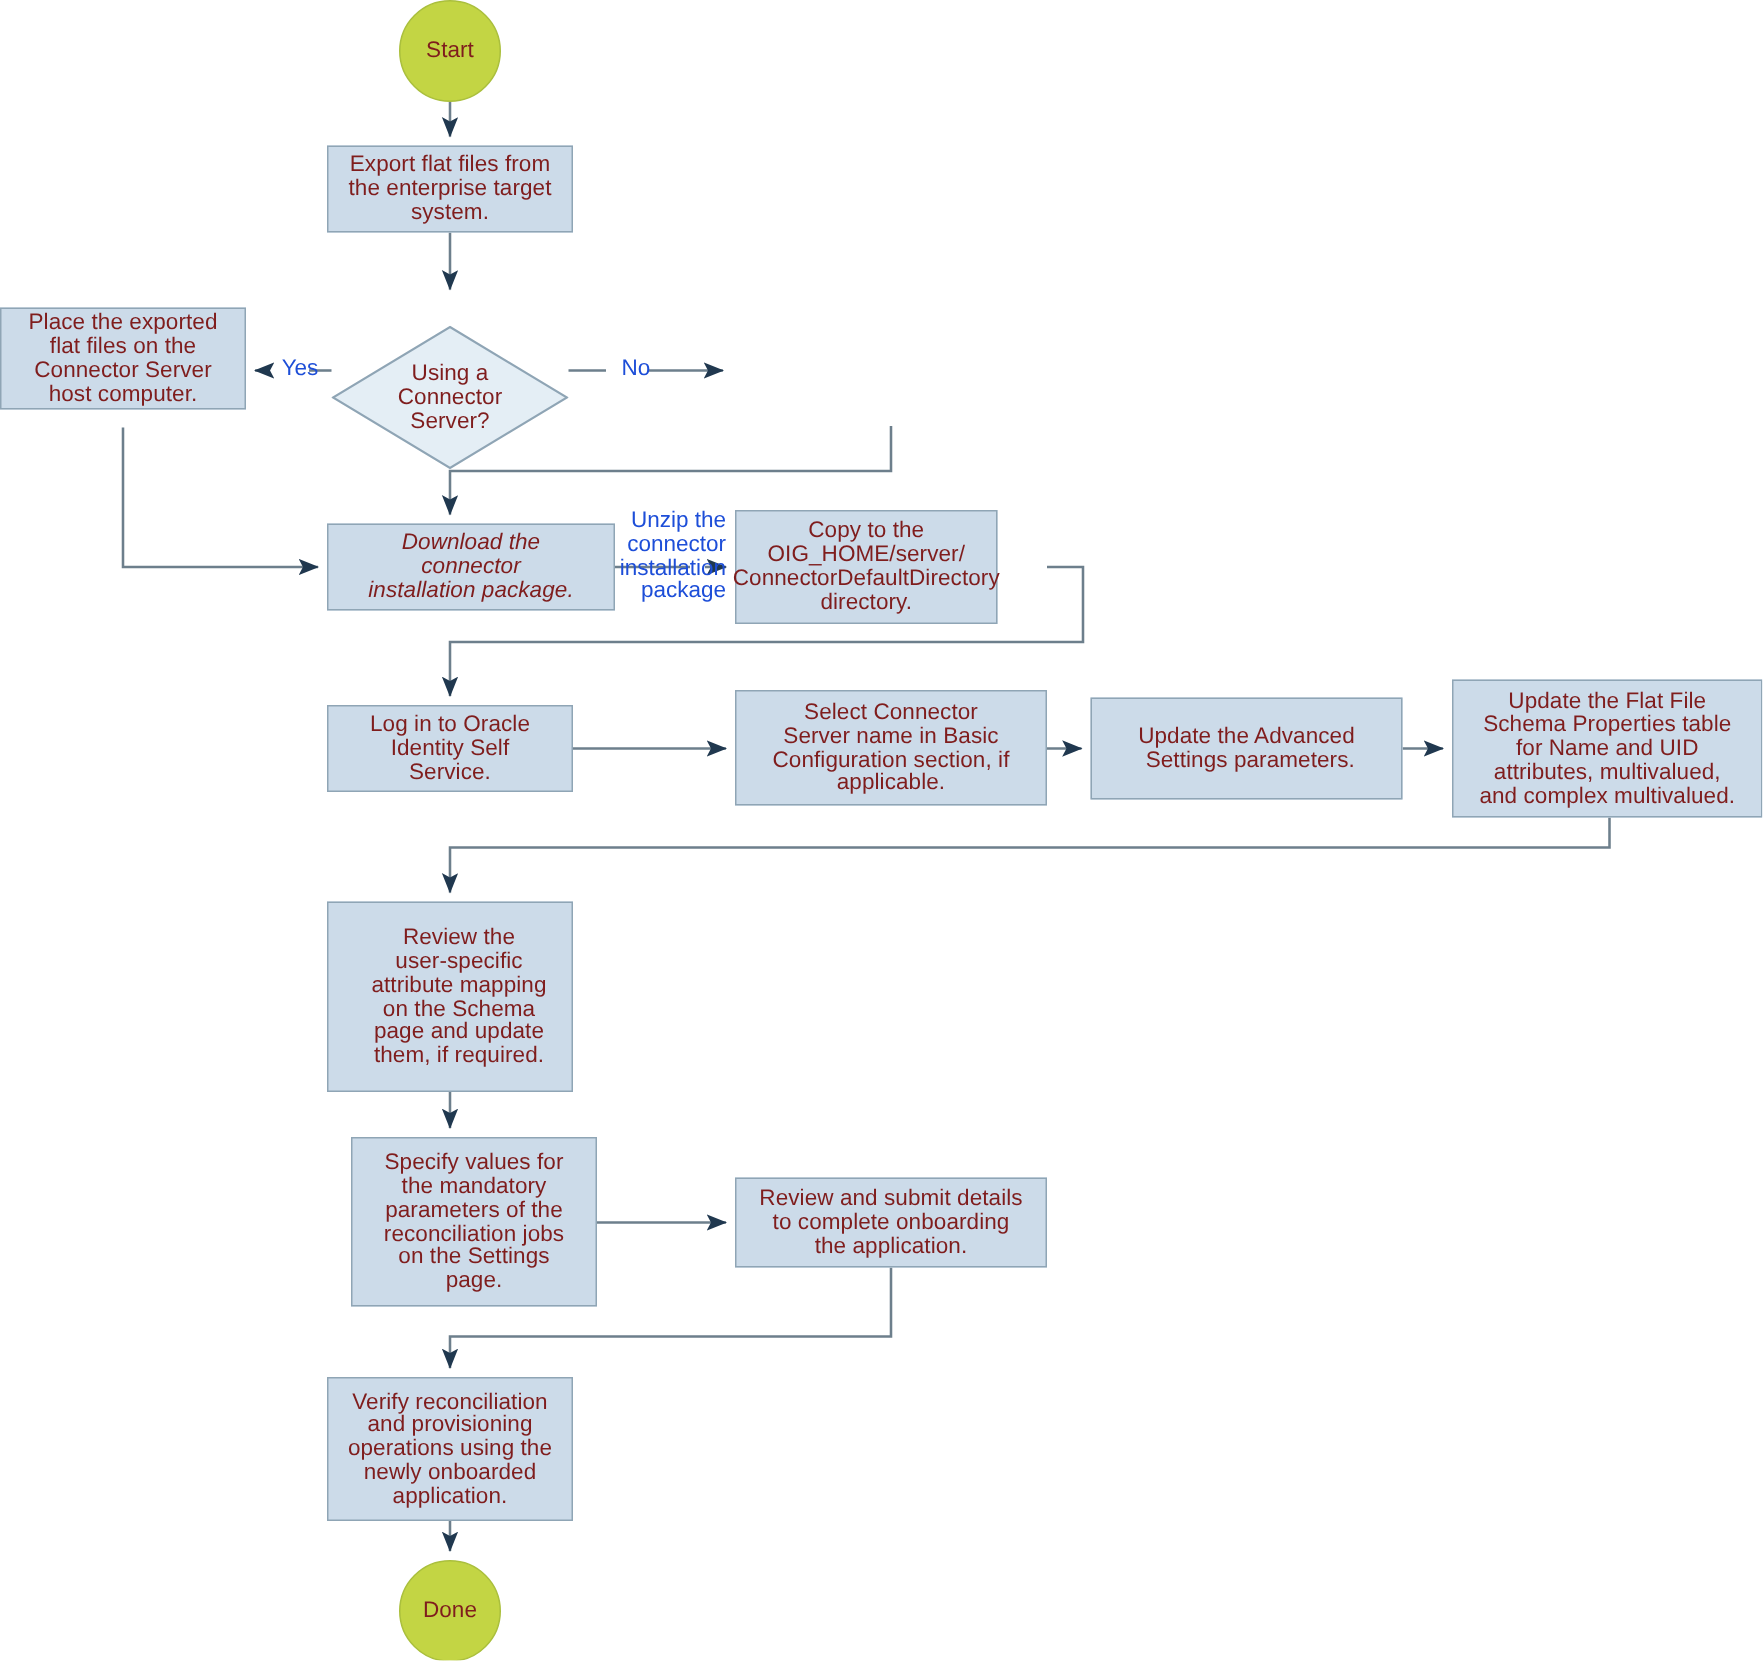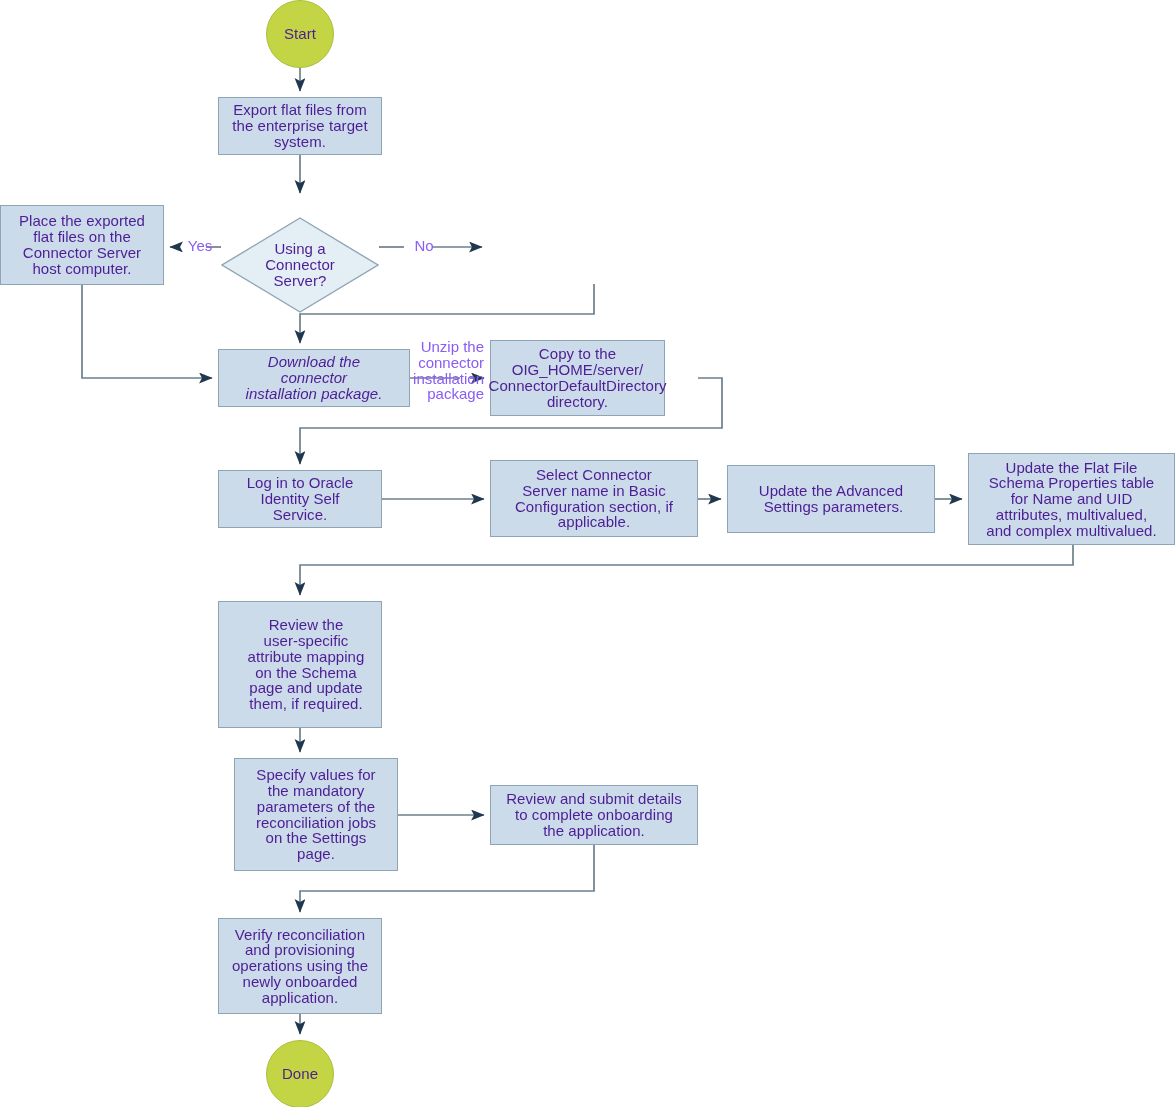--- a/index.html
+++ b/index.html
@@ -25,21 +25,21 @@
     height: 1107px;
     pointer-events: none;
   }
   .node {
     position: absolute;
     box-sizing: border-box;
     display: flex;
     align-items: center;
     justify-content: center;
     text-align: center;
-    color: #4c1d95;
+    color: #7f1d1d;
     font-size: 15px;
     line-height: 15.8px;
     letter-spacing: 0.05px;
   }
   .node.process {
     background: #ccdbe9;
     border: 1px solid #8fa5b5;
   }
   .node.terminator {
     background: #c3d544;
@@ -60,21 +60,21 @@
     top: 0;
     width: 100%;
     height: 100%;
   }
   .node.decision .node-text {
     position: relative;
     z-index: 2;
   }
   .edge-label {
     position: absolute;
-    color: #8b5cf6;
+    color: #1d4ed8;
     font-size: 15px;
     line-height: 15.8px;
     text-align: center;
     white-space: pre-line;
     background: transparent;
   }
 </style>
 </head>
 <body>
 
@@ -141,21 +141,21 @@
 
   <div class="node decision" style="left:221px; top:217px; width:158px; height:96px;">
     <svg class="diamond-shape" viewBox="0 0 158 96" preserveAspectRatio="none">
       <polygon points="79,1 157,48 79,95 1,48" fill="#e4eef5" stroke="#8fa5b5" stroke-width="1.4"></polygon>
     </svg>
     <span class="node-text">Using a
 Connector
 Server?</span>
   </div>
 
-  <div class="node process" style="left:0px; top:205px; width:164px; height:80px;text-align:center;">
+  <div class="node process" style="left:0px; top:205px; width:164px; height:68px;text-align:center;">
     <span class="node-text">Place the exported
 flat files on the
 Connector Server
 host computer.</span>
   </div>
 
 
   <div class="node process" style="left:218px; top:349px; width:192px; height:58px;font-style:italic;">
     <span class="node-text">Download the
 connector

